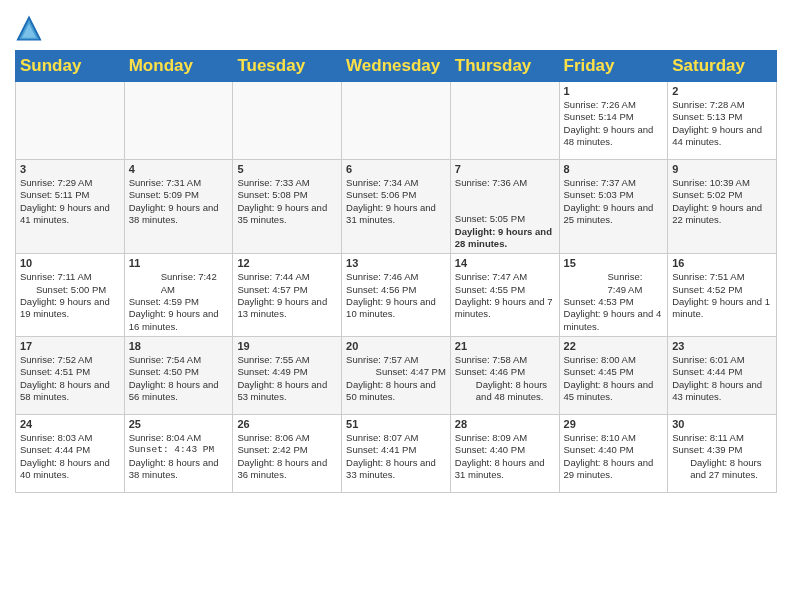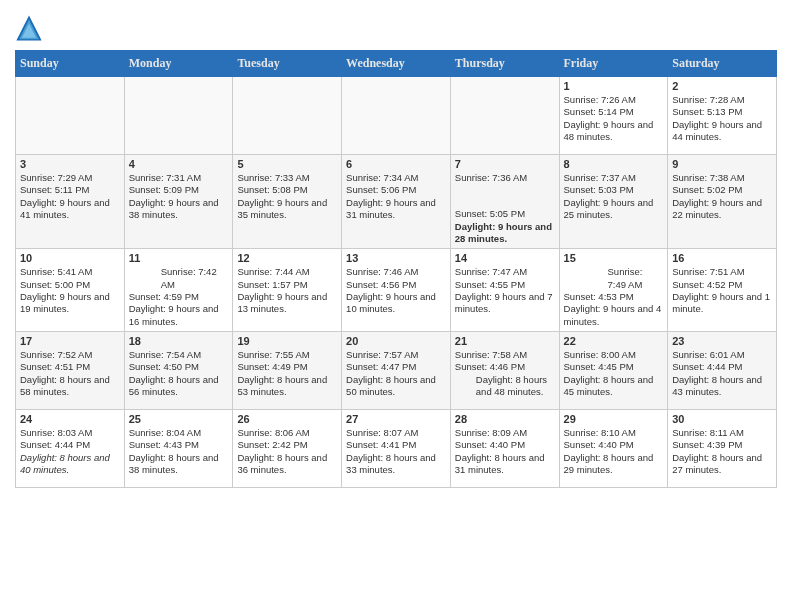--- a/index.html
+++ b/index.html
@@ -50,27 +50,26 @@
       font-size: 14px;
       color: #555;
     }
     table {
       width: 100%;
       border-collapse: collapse;
       table-layout: fixed;
     }
     thead tr th {
       background: #2970b8;
-      color: #e5e5e5;
-      font-size: 12px;
+      color: #fde047;
+      font-size: 17px;
       font-weight: bold;
       padding: 5px 4px;
       text-align: left;
       border: 1px solid #2970b8;
-      font-family: Liberation Serif, serif;
     }
     tbody tr td {
       vertical-align: top;
       font-size: 9.5px;
       color: #333;
       padding: 3px 4px;
       border: 1px solid #ccc;
       height: 78px;
       background: #fff;
     }
@@ -173,42 +172,42 @@
             <div style="line-height: 1.3; font-weight: bold;">Daylight: 9 hours and 28 minutes.</div>
           </td>
           <td>
             <span class="day-number">8</span>
             <div style="line-height: 1.3;">Sunrise: 7:37 AM</div>
             <div style="line-height: 1.3;">Sunset: 5:03 PM</div>
             <div style="line-height: 1.3;">Daylight: 9 hours and 25 minutes.</div>
           </td>
           <td>
             <span class="day-number">9</span>
-            <div style="line-height: 1.3;">Sunrise: 7:38 AM</div>
+            <div style="line-height: 1.3;">Sunrise: 10:39 AM</div>
             <div style="line-height: 1.3;">Sunset: 5:02 PM</div>
             <div style="line-height: 1.3;">Daylight: 9 hours and 22 minutes.</div>
           </td>
         </tr>
         <tr>
           <td>
             <span class="day-number">10</span>
-            <div style="line-height: 1.3;">Sunrise: 5:41 AM</div>
-            <div style="line-height: 1.3;">Sunset: 5:00 PM</div>
+            <div style="line-height: 1.3;">Sunrise: 7:11 AM</div>
+            <div style="line-height: 1.3; margin-left: 16px;">Sunset: 5:00 PM</div>
             <div style="line-height: 1.3;">Daylight: 9 hours and 19 minutes.</div>
           </td>
           <td>
             <span class="day-number">11</span>
             <div style="line-height: 1.3; padding-left: 32px;">Sunrise: 7:42 AM</div>
             <div style="line-height: 1.3;">Sunset: 4:59 PM</div>
             <div style="line-height: 1.3;">Daylight: 9 hours and 16 minutes.</div>
           </td>
           <td>
             <span class="day-number">12</span>
             <div style="line-height: 1.3;">Sunrise: 7:44 AM</div>
-            <div style="line-height: 1.3;">Sunset: 1:57 PM</div>
+            <div style="line-height: 1.3;">Sunset: 4:57 PM</div>
             <div style="line-height: 1.3;">Daylight: 9 hours and 13 minutes.</div>
           </td>
           <td>
             <span class="day-number">13</span>
             <div style="line-height: 1.3;">Sunrise: 7:46 AM</div>
             <div style="line-height: 1.3;">Sunset: 4:56 PM</div>
             <div style="line-height: 1.3;">Daylight: 9 hours and 10 minutes.</div>
           </td>
           <td>
             <span class="day-number">14</span>
@@ -244,21 +243,21 @@
           </td>
           <td>
             <span class="day-number">19</span>
             <div style="line-height: 1.3;">Sunrise: 7:55 AM</div>
             <div style="line-height: 1.3;">Sunset: 4:49 PM</div>
             <div style="line-height: 1.3;">Daylight: 8 hours and 53 minutes.</div>
           </td>
           <td>
             <span class="day-number">20</span>
             <div style="line-height: 1.3;">Sunrise: 7:57 AM</div>
-            <div style="line-height: 1.3;">Sunset: 4:47 PM</div>
+            <div style="line-height: 1.3; text-align: right;">Sunset: 4:47 PM</div>
             <div style="line-height: 1.3;">Daylight: 8 hours and 50 minutes.</div>
           </td>
           <td>
             <span class="day-number">21</span>
             <div style="line-height: 1.3;">Sunrise: 7:58 AM</div>
             <div style="line-height: 1.3;">Sunset: 4:46 PM</div>
             <div style="line-height: 1.3; margin-left: 21px;">Daylight: 8 hours and 48 minutes.</div>
           </td>
           <td>
             <span class="day-number">22</span>
@@ -271,54 +270,54 @@
             <div style="line-height: 1.3;">Sunrise: 6:01 AM</div>
             <div style="line-height: 1.3;">Sunset: 4:44 PM</div>
             <div style="line-height: 1.3;">Daylight: 8 hours and 43 minutes.</div>
           </td>
         </tr>
         <tr>
           <td>
             <span class="day-number">24</span>
             <div style="line-height: 1.3;">Sunrise: 8:03 AM</div>
             <div style="line-height: 1.3;">Sunset: 4:44 PM</div>
-            <div style="line-height: 1.3; font-style: italic;">Daylight: 8 hours and 40 minutes.</div>
+            <div style="line-height: 1.3;">Daylight: 8 hours and 40 minutes.</div>
           </td>
           <td>
             <span class="day-number">25</span>
             <div style="line-height: 1.3;">Sunrise: 8:04 AM</div>
-            <div style="line-height: 1.3;">Sunset: 4:43 PM</div>
+            <div style="line-height: 1.3; font-family: Liberation Mono, monospace;">Sunset: 4:43 PM</div>
             <div style="line-height: 1.3;">Daylight: 8 hours and 38 minutes.</div>
           </td>
           <td>
             <span class="day-number">26</span>
             <div style="line-height: 1.3;">Sunrise: 8:06 AM</div>
             <div style="line-height: 1.3;">Sunset: 2:42 PM</div>
             <div style="line-height: 1.3;">Daylight: 8 hours and 36 minutes.</div>
           </td>
           <td>
-            <span class="day-number">27</span>
+            <span class="day-number">51</span>
             <div style="line-height: 1.3;">Sunrise: 8:07 AM</div>
             <div style="line-height: 1.3;">Sunset: 4:41 PM</div>
             <div style="line-height: 1.3;">Daylight: 8 hours and 33 minutes.</div>
           </td>
           <td>
             <span class="day-number">28</span>
             <div style="line-height: 1.3;">Sunrise: 8:09 AM</div>
             <div style="line-height: 1.3;">Sunset: 4:40 PM</div>
             <div style="line-height: 1.3;">Daylight: 8 hours and 31 minutes.</div>
           </td>
           <td>
             <span class="day-number">29</span>
             <div style="line-height: 1.3;">Sunrise: 8:10 AM</div>
             <div style="line-height: 1.3;">Sunset: 4:40 PM</div>
             <div style="line-height: 1.3;">Daylight: 8 hours and 29 minutes.</div>
           </td>
           <td>
             <span class="day-number">30</span>
             <div style="line-height: 1.3;">Sunrise: 8:11 AM</div>
             <div style="line-height: 1.3;">Sunset: 4:39 PM</div>
-            <div style="line-height: 1.3;">Daylight: 8 hours and 27 minutes.</div>
+            <div style="line-height: 1.3; margin-left: 18px;">Daylight: 8 hours and 27 minutes.</div>
           </td>
         </tr>
       </tbody>
   </table>
 </div>
 
 </body></html>

